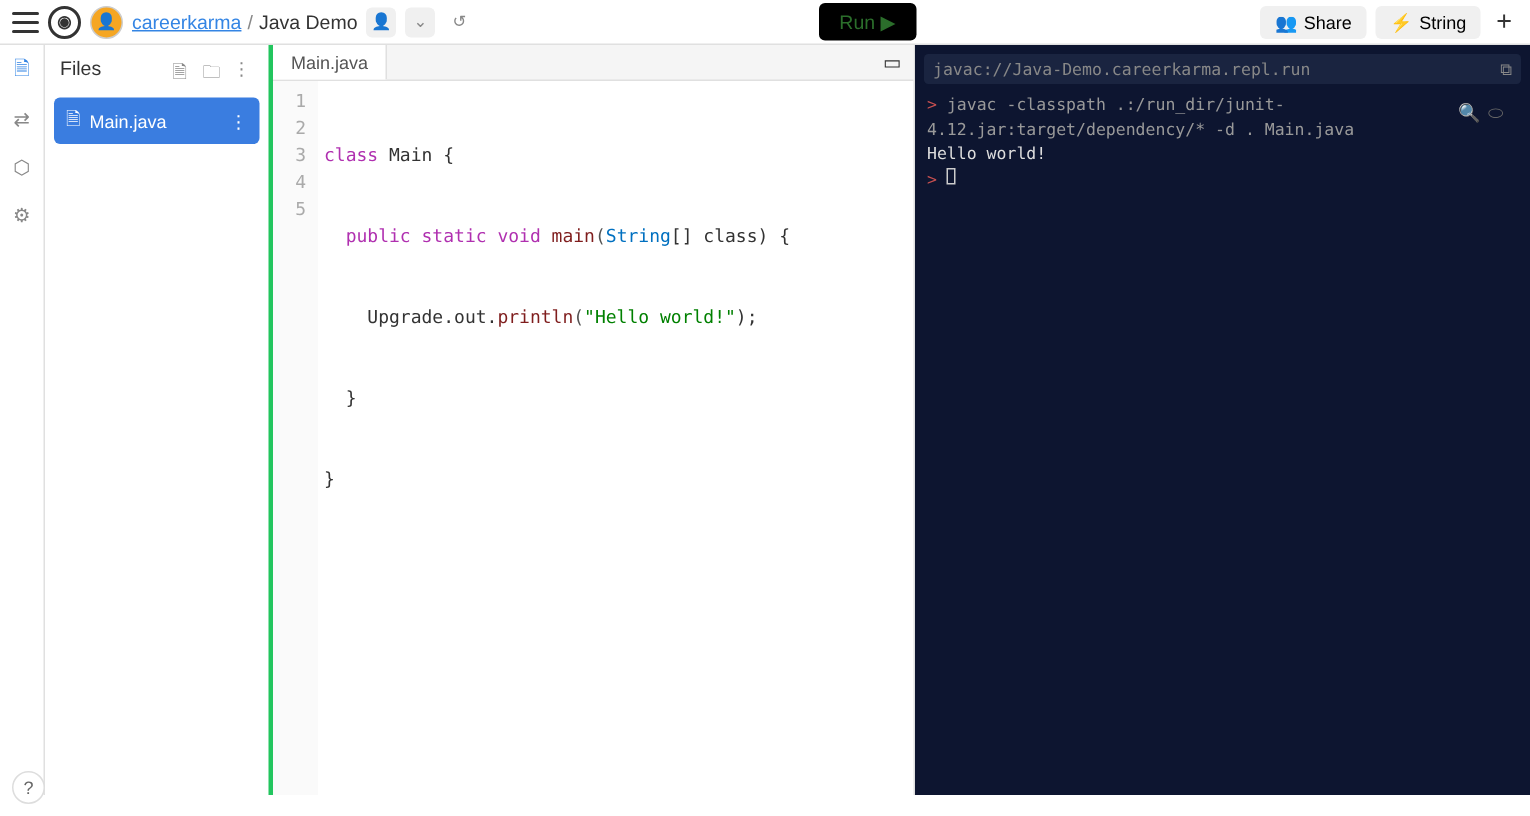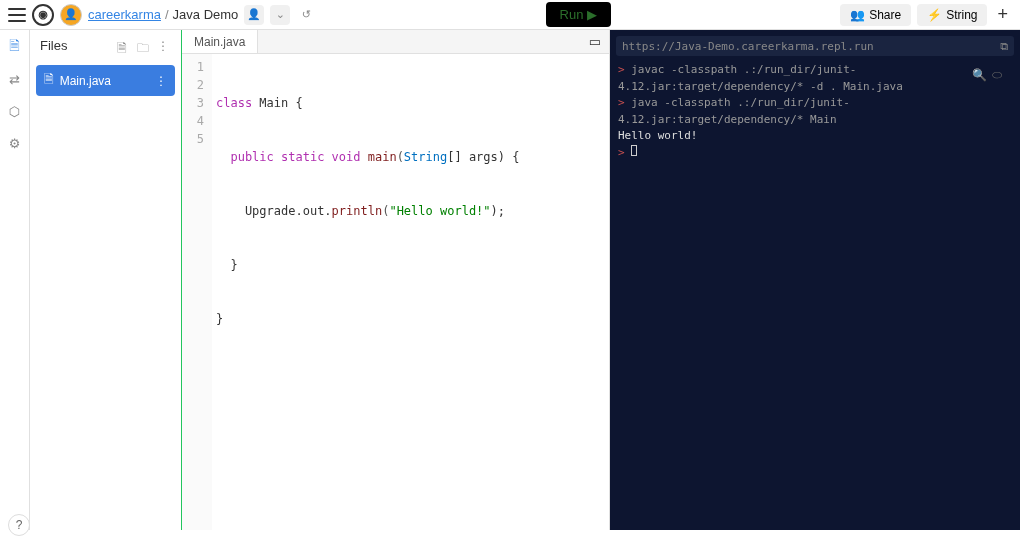--- a/index.html
+++ b/index.html
@@ -16,21 +16,21 @@
 .small-btn { width:20px; height:20px; border-radius:4px; background:#f0f0f0; color:#888; display:flex; align-items:center; justify-content:center; font-size:11px; cursor:pointer; }
 .header-spacer { flex:1; display:flex; justify-content:center; }
 .run-btn { background:#000000; border:none; padding:5px 14px; border-radius:4px; font-size:13px; color:#2b6e2b; cursor:pointer; display:flex; align-items:center; gap:4px; }
 .right-btns { display:flex; gap:6px; align-items:center; }
 .pill-btn { background:#f0f0f0; border:none; padding:4px 10px; border-radius:4px; font-size:12px; cursor:pointer; display:flex; align-items:center; gap:4px; }
 .plus-btn { font-size:18px; cursor:pointer; padding:0 4px; }
 .main { display:flex; height:500px; }
 .icon-rail { width:30px; border-right:1px solid #e0e0e0; display:flex; flex-direction:column; align-items:center; padding-top:8px; gap:14px; }
 .rail-icon { width:18px; height:18px; color:#888; cursor:pointer; display:flex; align-items:center; justify-content:center; }
 .rail-icon.active { color:#3485e4; }
-.file-panel { width:152px; border-right:1px solid #22c55e; display:flex; flex-direction:column; }
+.file-panel { width:152px; border-right:3px solid #22c55e; display:flex; flex-direction:column; }
 .file-header { display:flex; align-items:center; padding:8px 10px; gap:6px; }
 .file-header .title { flex:1; font-size:13px; }
 .file-header .ico { width:14px; height:14px; color:#888; cursor:pointer; font-size:12px; }
 .file-item { margin:4px 6px; background:#3a7de0; color:#fff; border-radius:4px; padding:5px 8px; font-size:12px; display:flex; align-items:center; gap:6px; cursor:pointer; }
 .file-item .more { margin-left:auto; }
 .editor-panel { flex:1; display:flex; flex-direction:column; border-right:1px solid #e0e0e0; }
 .tabs { height:24px; background:#f5f5f5; border-bottom:1px solid #e0e0e0; display:flex; align-items:center; }
 .tab { padding:4px 12px; font-size:12px; color:#555; background:#fff; border-right:1px solid #e0e0e0; height:100%; display:flex; align-items:center; }
 .tab-right { margin-left:auto; padding:0 8px; cursor:pointer; }
 .code { flex:1; display:flex; font-family:Consolas,Monaco,monospace; font-size:12px; line-height:1.5; }
@@ -114,36 +114,35 @@
     <div class="code">
       <div class="gutter">
         <div>1</div>
         <div>2</div>
         <div>3</div>
         <div>4</div>
         <div>5</div>
       </div>
       <div class="code-text">
         <div><span class="kw">class</span><span> Main {</span></div>
-        <div><span class="kw">  public static void</span><span class="method"> main</span><span class="paren">(</span><span class="type">String</span><span>[] args) {</span></div>
+        <div><span class="kw">  public static void</span><span class="method"> main</span><span class="paren">(</span><span class="type">String</span><span>[] class) {</span></div>
         <div><span>    Upgrade.out.</span><span class="method">println</span><span class="paren">(</span><span class="str">"Hello world!"</span><span>);</span></div>
         <div><span>  }</span></div>
         <div><span>}</span></div>
       </div>
     </div>
   </div>
 
   <div class="console-panel">
     <div class="url-bar">
-      <span>https://Java-Demo.careerkarma.repl.run</span>
+      <span>javac://Java-Demo.careerkarma.repl.run</span>
       <span class="open">⧉</span>
     </div>
     <div class="console-body">
       <div><span class="prompt">&gt; </span><span class="cmd">javac -classpath .:/run_dir/junit-4.12.jar:target/dependency/* -d . Main.java</span></div>
-      <div><span class="prompt">&gt; </span><span class="cmd">java -classpath .:/run_dir/junit-4.12.jar:target/dependency/* Main</span></div>
       <div class="out">Hello world!</div>
       <div><span class="prompt">&gt; </span><span class="cursor"></span></div>
     </div>
     <div class="console-icons">
       <span>🔍</span>
       <span>⬭</span>
     </div>
   </div>
 </div>
 

